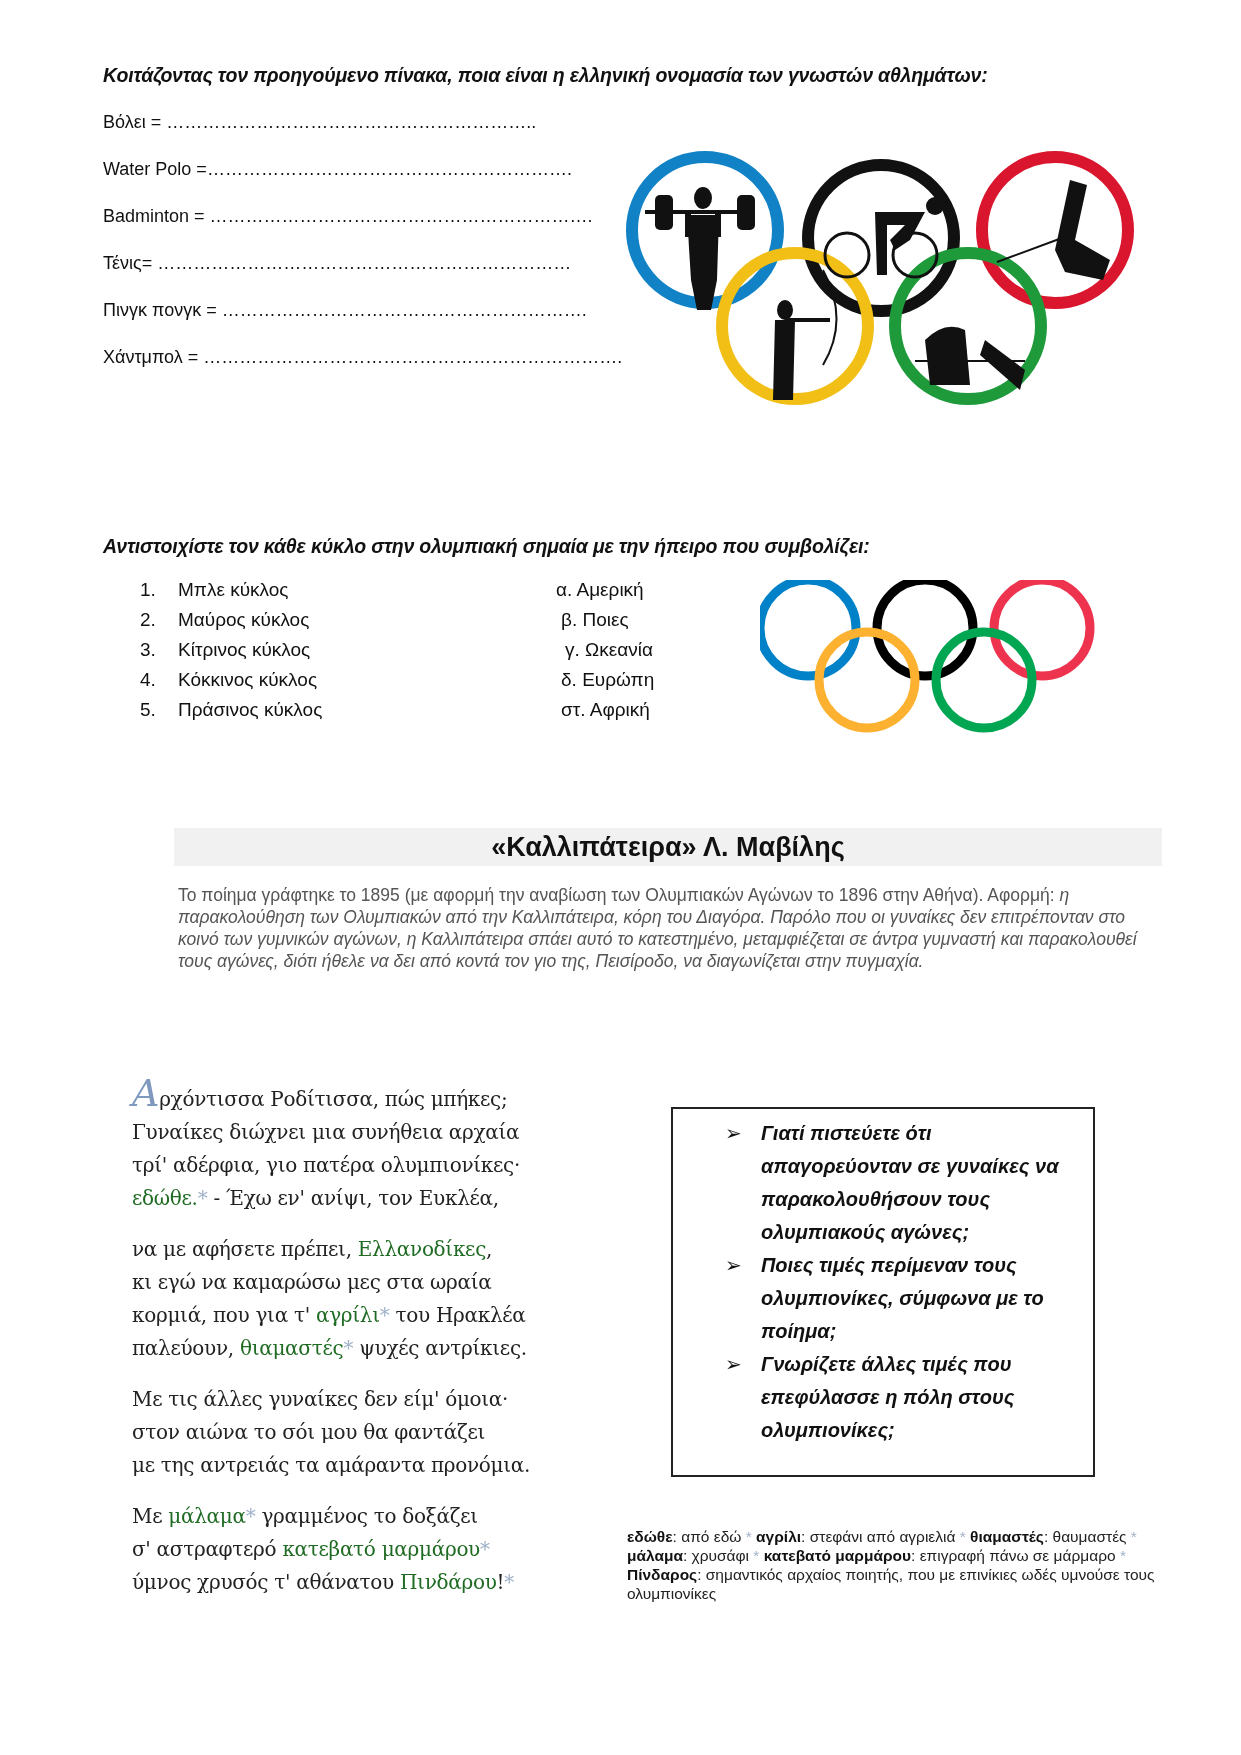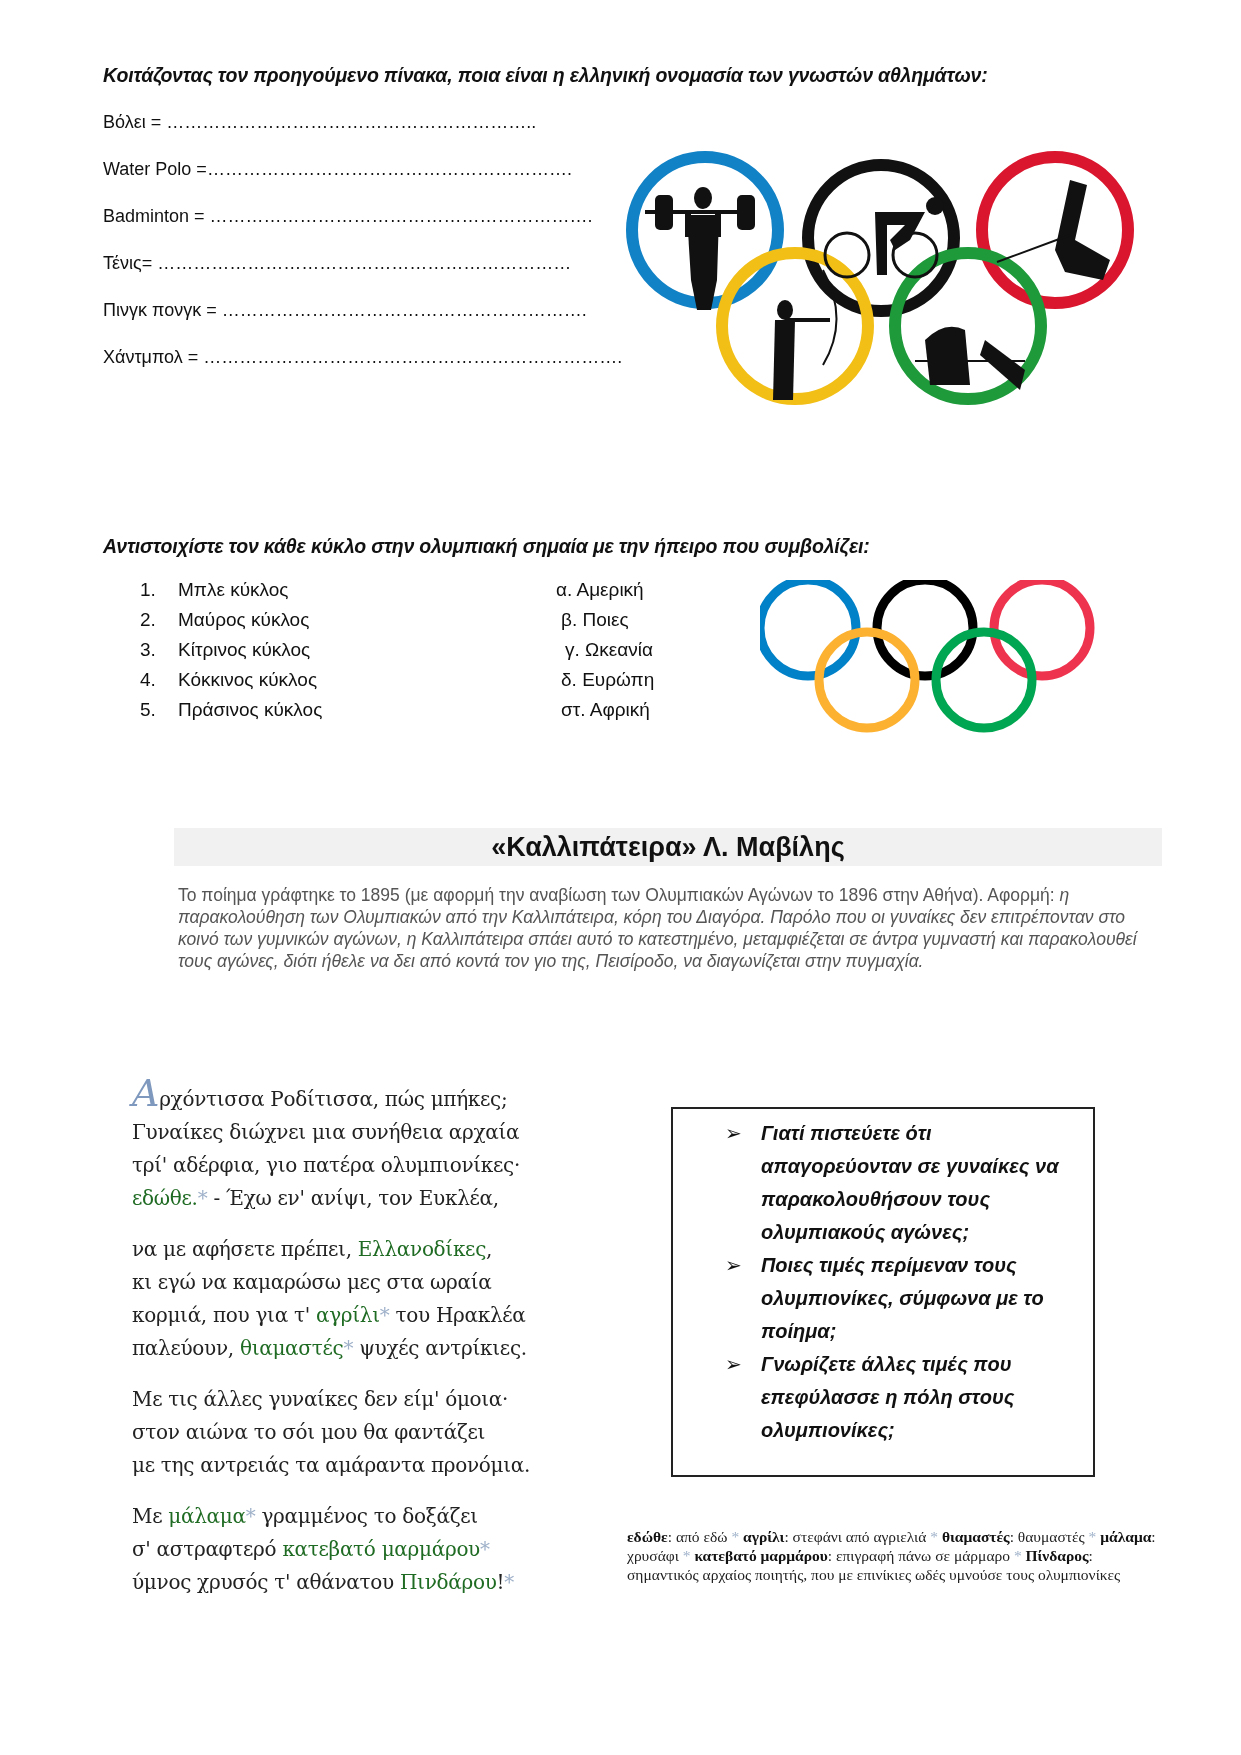--- a/index.html
+++ b/index.html
@@ -15,21 +15,21 @@
   .intro i { color:#555;margin-top:40px; }
   .poem { font-family:"DejaVu Serif", serif; font-size:20px; color:#222; line-height:33px; white-space:nowrap; letter-spacing:-0.3px; }
   .stanza { margin-bottom:18px; }
   .green { color:#1f6b23; }
   .star { color:#9fb1c9; }
   .dropcap { font-family:"DejaVu Serif", serif; font-style:italic; font-size:38px; color:#7f98bd; line-height:20px; }
   .qbox { border:2px solid #222; }
   .qbox ul { list-style:none; margin:0; padding:0; }
   .qbox li { position:relative; padding-left:88px; font-family:"Liberation Sans", sans-serif; font-weight:bold; font-style:italic; font-size:20px; line-height:33px; color:#111; }
   .qbox li .arrow { position:absolute; left:52px; top:0; font-style:normal; font-weight:normal; }
-  .glossary { font-family:Liberation Serif, serif; font-size:15.5px; color:#222; line-height:19px; }
+  .glossary { font-family:Liberation Sans, sans-serif; font-size:15.5px; color:#222; line-height:19px; }
   .glossary b { color:#111; }
 </style>
 </head>
 <body>
 
 <div class="abs q-title" style="left:103px; top:64px;">Κοιτάζοντας τον προηγούμενο πίνακα, ποια είναι η ελληνική ονομασία των γνωστών αθλημάτων:</div>
 
 <div class="abs" style="left:103px; top:112px;">
   <div class="fill-line" style="height:47px;"><span>Βόλει = </span><span>……………………………………………………..</span></div>
   <div class="fill-line" style="height:47px;"><span>Water Polo =</span><span>…………………………………………………….</span></div>

